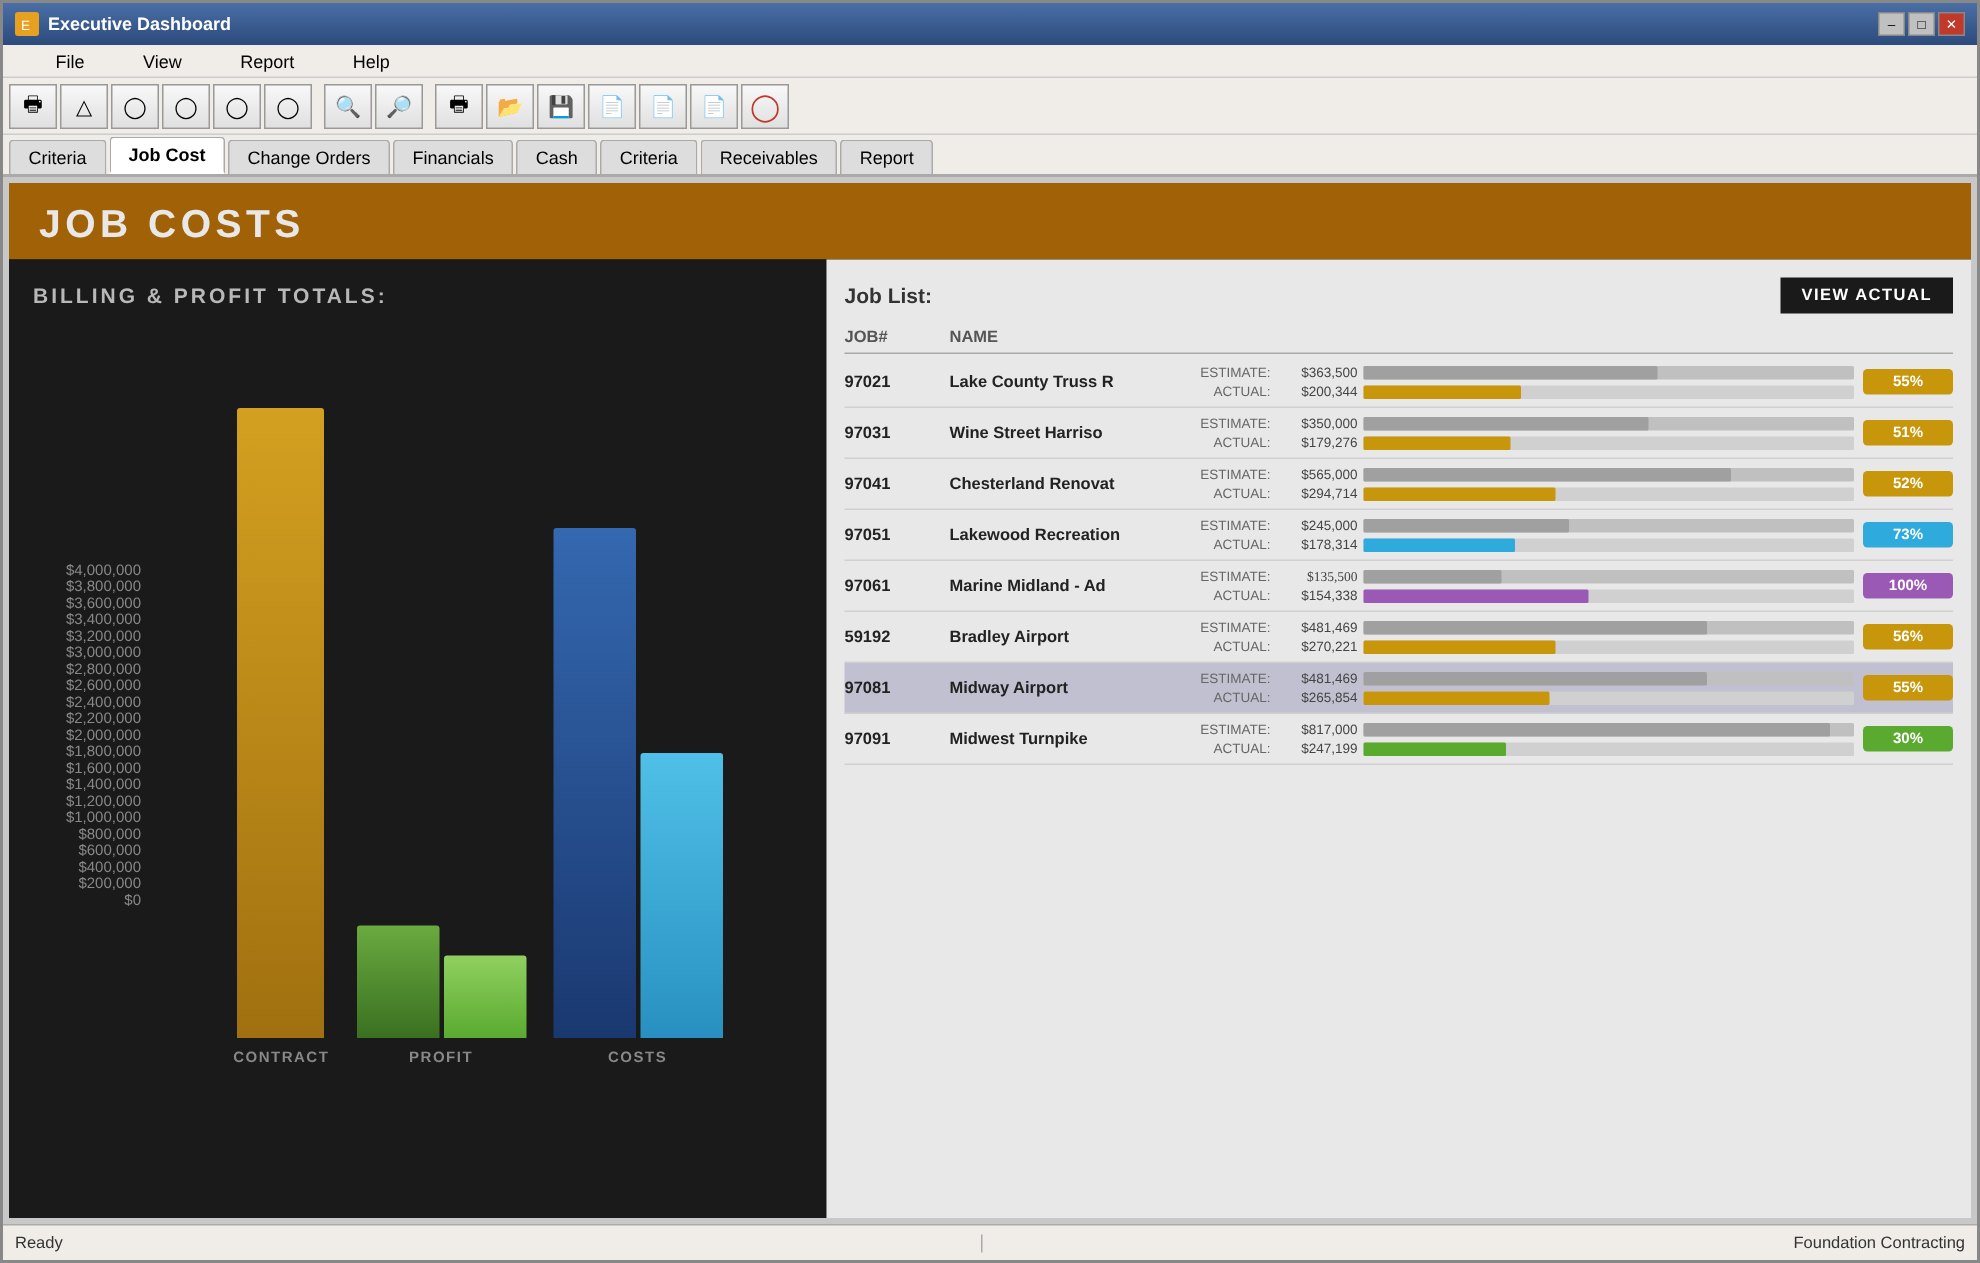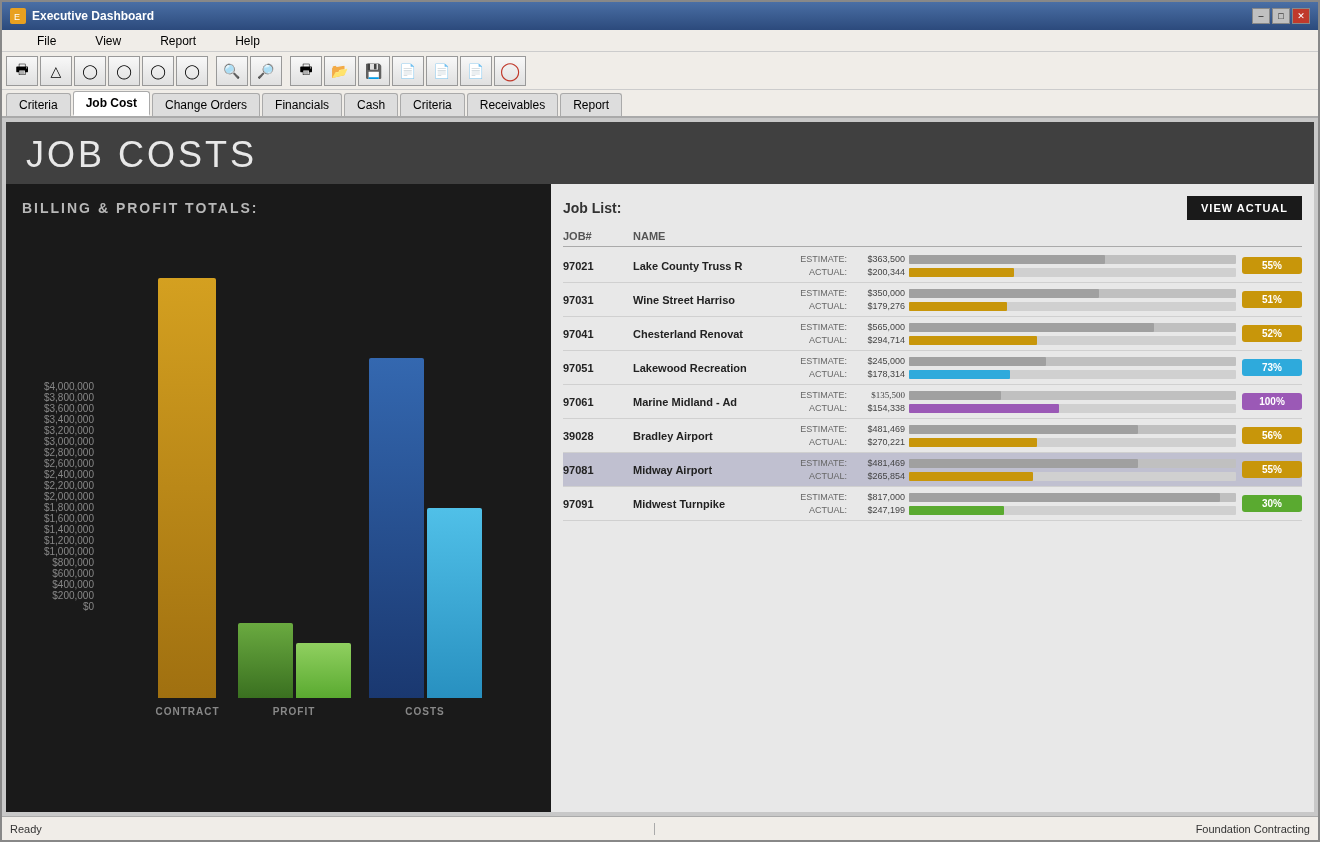--- a/index.html
+++ b/index.html
@@ -26,21 +26,21 @@
     
     .tabs { display: flex; align-items: flex-end; padding: 2px 4px 0; background: #f0ede8; border-bottom: 2px solid #aaa; height: 28px; }
     .tab { padding: 4px 12px; font-size: 12px; border: 1px solid #aaa; border-bottom: none; background: #ddd; cursor: pointer; margin-right: 2px; border-radius: 3px 3px 0 0; }
     .tab.active { background: white; border-bottom: 2px solid white; font-weight: bold; }
 
     
     .main-content { flex: 1; display: flex; flex-direction: column; background: #c8c8c8; overflow: hidden; }
 
     
     .dashboard { flex: 1; display: flex; flex-direction: column; background: #1a1a1a; margin: 4px; overflow: hidden; }
-    .page-title { background: #404040; color: #e8e8e8; font-size: 36px; font-weight: normal; font-family: Arial, sans-serif; letter-spacing: 3px; padding: 12px 20px 8px; text-transform: uppercase; }
+    .page-title { background: #a16207; color: #e8e8e8; font-size: 26px; font-weight: bold; font-family: Arial, sans-serif; letter-spacing: 3px; padding: 12px 20px 8px; text-transform: uppercase; }
 
     .dashboard-body { flex: 1; display: flex; background: #2a2a2a; }
 
     
     .chart-section { width: 545px; min-width: 545px; background: #1a1a1a; padding: 16px; display: flex; flex-direction: column; }
     .chart-title { color: #b8b8b8; font-size: 14px; font-weight: bold; letter-spacing: 2px; margin-bottom: 10px; font-family: Arial; }
 
     .chart-area { flex: 1; display: flex; align-items: center; }
     .y-axis { width: 80px; display: flex; flex-direction: column; justify-content: space-between; align-items: flex-end; padding-right: 8px; padding-bottom: 30px; }
     .y-label { color: #888; font-size: 10px; text-align: right; }
@@ -290,21 +290,21 @@
         <span style="font-size:9px; color:#666; width:54px; text-align:right;">ACTUAL:</span>
         <span style="font-size:9px; color:#444; width:54px; text-align:right;">$154,338</span>
         <div style="flex:1; height:9px; background:#d0d0d0; border-radius:1px; position:relative; margin-right:6px;">
           <div style="position:absolute; left:0; top:0; height:100%; width:46%; background:#9b59b6; border-radius:1px;"></div>
         </div>
       </div>
     </div>
     <div style="background:#9b59b6; color:white; font-size:10px; font-weight:bold; padding:3px 5px; border-radius:3px; text-align:center; min-width:36px;">100%</div>
   </div>
               <div style="display: grid; grid-template-columns: 70px 160px 1fr 60px; align-items: center; padding: 5px 0px; border-bottom: 1px solid rgb(208, 208, 208); font-size: 11px; background: transparent;">
-    <span style="font-weight:bold; color:#222;">39028</span>
+    <span style="font-weight:bold; color:#222;">59192</span>
     <span style="font-weight:bold; color:#222;">Bradley Airport</span>
     <div style="display:flex; flex-direction:column; gap:3px;">
       <div style="display:flex; align-items:center; gap:4px;">
         <span style="font-size:9px; color:#666; width:54px; text-align:right;">ESTIMATE:</span>
         <span style="font-size:9px; color:#444; width:54px; text-align:right;">$481,469</span>
         <div style="flex:1; height:9px; background:#c0c0c0; border-radius:1px; position:relative; margin-right:6px;">
           <div style="position:absolute; left:0; top:0; height:100%; width:70%; background:#a0a0a0; border-radius:1px;"></div>
         </div>
       </div>
       <div style="display:flex; align-items:center; gap:4px;">

